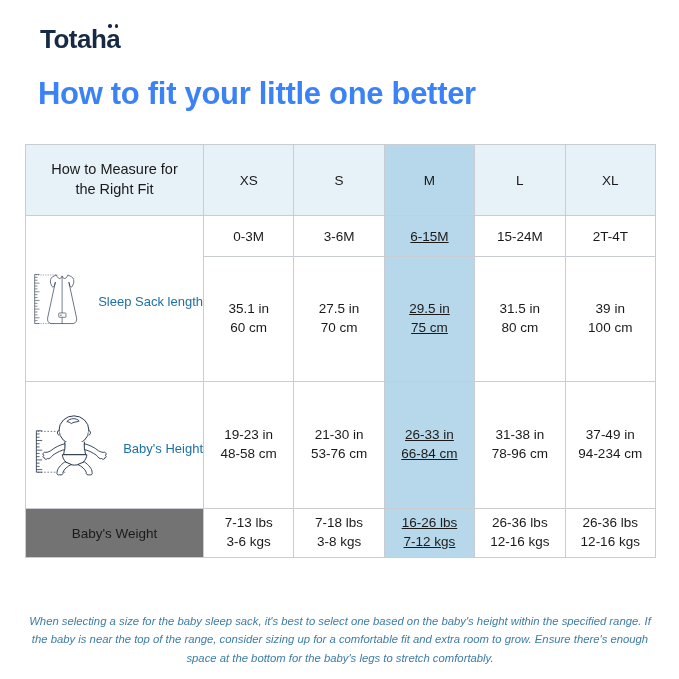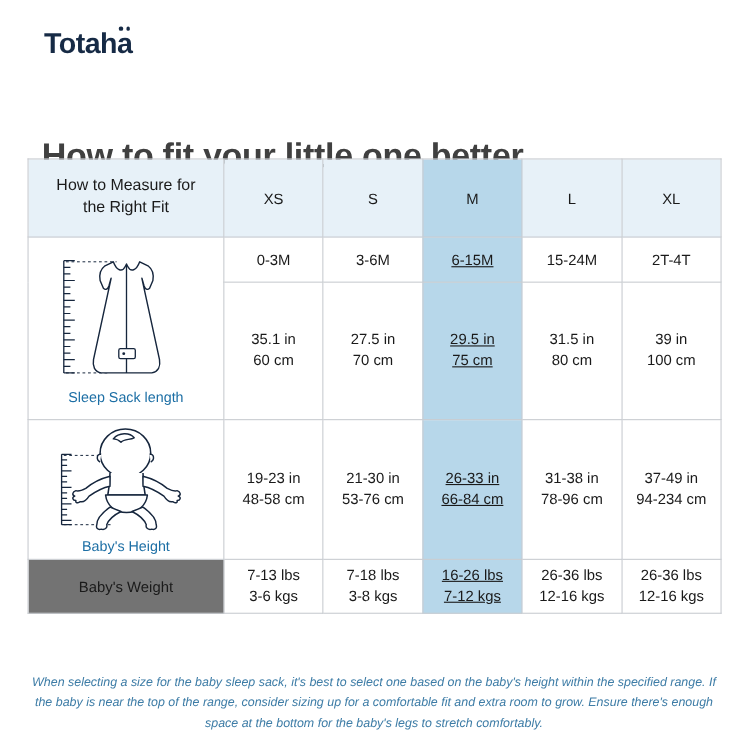--- a/index.html
+++ b/index.html
@@ -53,25 +53,24 @@
     background: #162a45;
   }
 
   
   .headline {
     position: absolute;
     left: 38px;
     top: 76px;
     font-size: 31px;
     font-weight: 700;
-    color: #404040;
+    color: #3b82f6;
     letter-spacing: -0.3px;
     line-height: 1.15;
     white-space: nowrap;
-    margin-top: 48px;
   }
 
   
   .table-wrap {
     position: absolute;
     left: 25px;
     top: 144px;
     width: 630px;
   }
   table.size-chart {
@@ -126,21 +125,20 @@
   .row-height td { height: 126px; }
   .row-weight td { height: 48px; }
 
   
   .illus-cell {
     background: #ffffff;
     padding: 6px 0 8px;
   }
   .illus-inner {
     display: flex;
-    flex-direction: column;
     align-items: center;
     justify-content: flex-end;
   }
   .illus-caption {
     margin-top: 6px;
     font-size: 13px;
     color: #1d6fa5;
     white-space: nowrap;
   }
   .weight-label {

